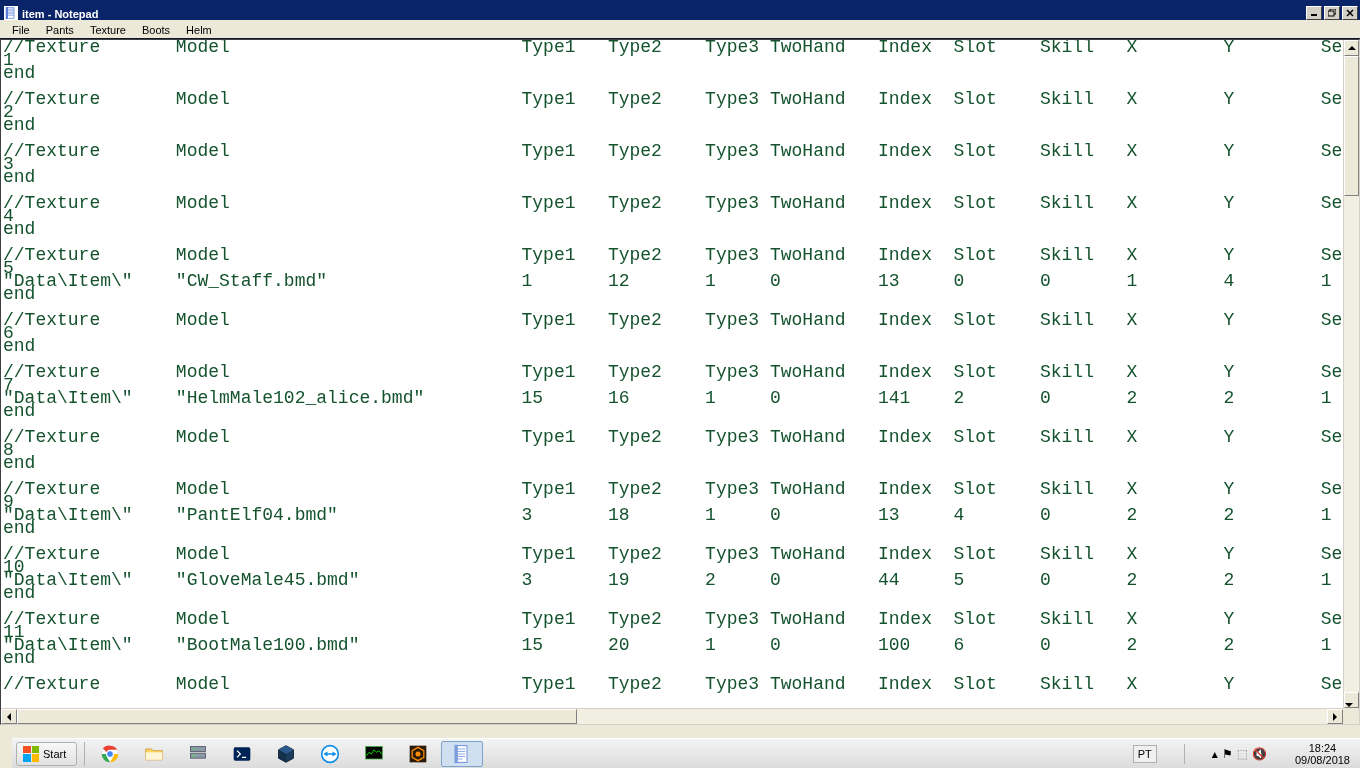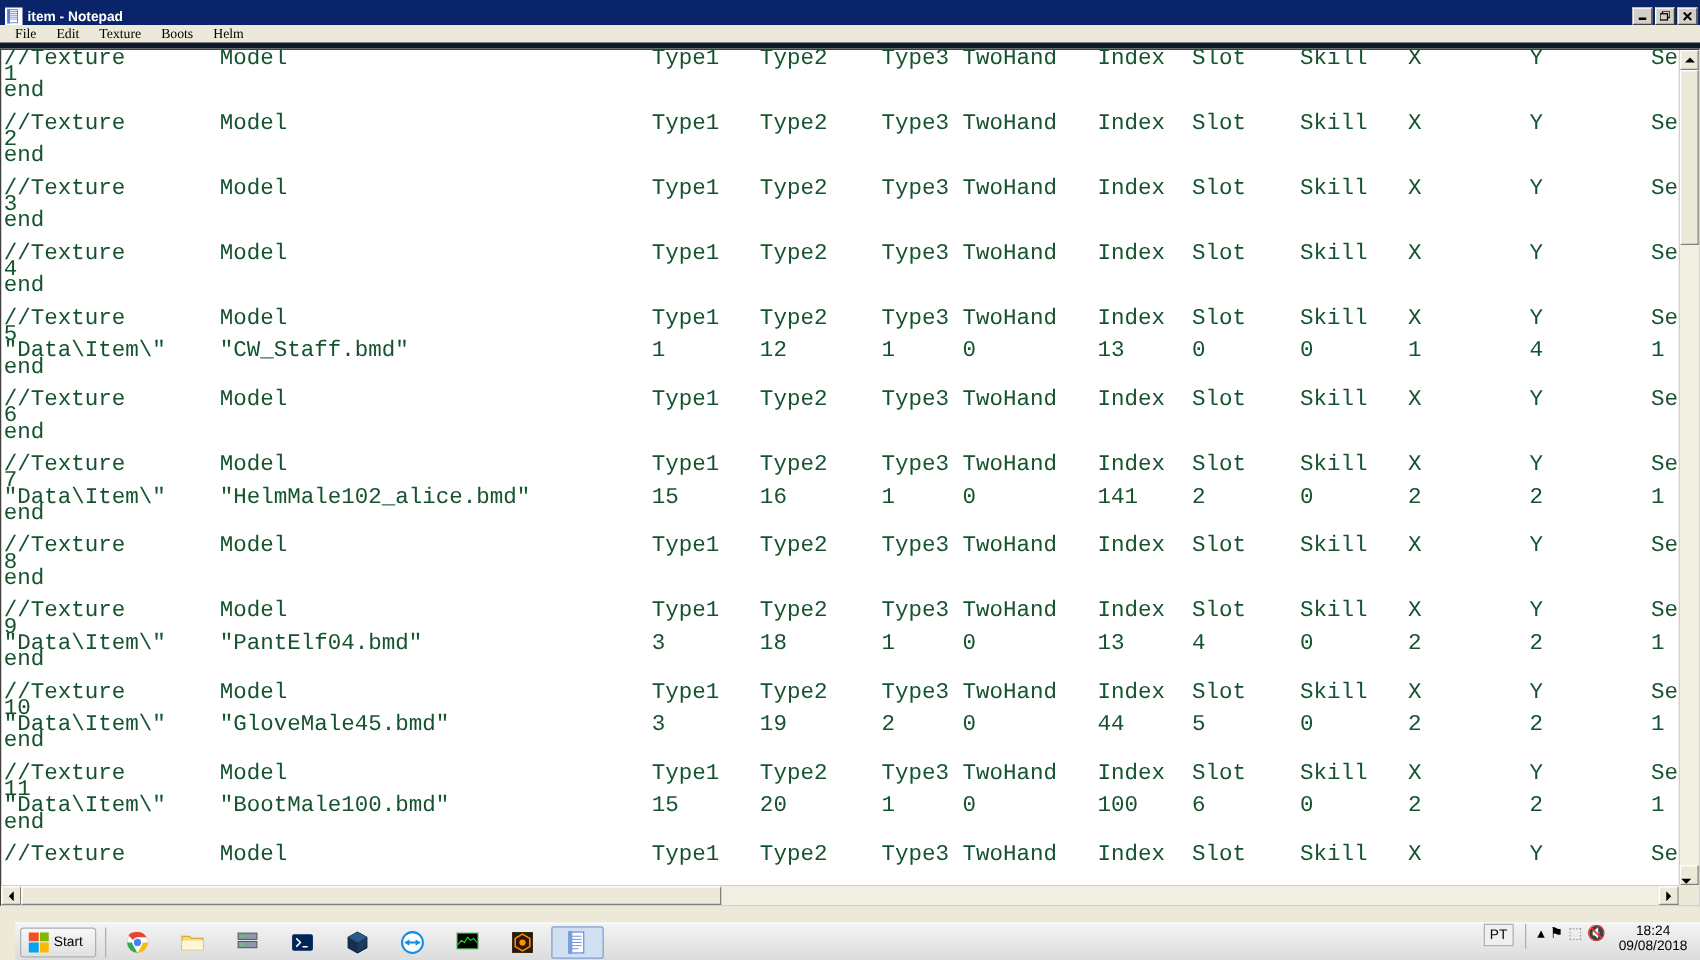--- a/index.html
+++ b/index.html
@@ -3,21 +3,21 @@
 <meta charset="utf-8">
 <style>
 * { margin: 0; padding: 0; box-sizing: border-box; }
 html, body { width: 1360px; height: 768px; overflow: hidden; font-family: "Tahoma", sans-serif; font-size: 11px; background: #ece9d8; }
 .titlebar { height: 20px; background: linear-gradient(to bottom, #0a246a, #0a246a); color: #fff; display: flex; align-items: flex-end; padding: 0 2px; }
 .titlebar .icon { width: 14px; height: 14px; background: #fff; margin: 0 4px 0 2px; display: inline-flex; align-items: center; justify-content: center; }
 .titlebar .icon svg { width: 12px; height: 12px; }
 .titlebar .title { flex: 1; font-weight: bold; font-size: 11px; }
 .titlebar .winbtns { display: flex; gap: 2px; }
 .titlebar .winbtn { width: 16px; height: 14px; background: #d4d0c8; border: 1px solid #fff; border-right-color: #404040; border-bottom-color: #404040; display: flex; align-items: center; justify-content: center; font-size: 9px; color: #000; cursor: pointer; }
-.menubar { height: 19px; background: #ece9d8; display: flex; align-items: center; padding: 0 4px; border-bottom: 5px solid #0f172a; font-family: Liberation Serif, serif; }
+.menubar { height: 19px; background: #ece9d8; display: flex; align-items: flex-end; padding: 0 4px; border-bottom: 1px solid #0f172a; }
 .menubar .menuitem { padding: 2px 8px; cursor: pointer; font-size: 11px; }
 .editor-wrap { position: relative; height: 686px; background: #fff; border: 1px solid #808080; border-top-color: #404040; border-left-color: #404040; border-right-color: #d4d0c8; border-bottom-color: #d4d0c8; margin: 0; }
 .editor-inner { position: absolute; top: 0; left: 0; right: 16px; bottom: 16px; overflow: hidden; }
 pre.editor { font-family: "Lucida Console", "Courier New", monospace; font-size: 18px; line-height: 13px; white-space: pre; padding: 1px 2px; color: #14532d; letter-spacing: 0; }
 .vscroll { position: absolute; top: 0; right: 0; width: 16px; bottom: 16px; background: #f0f0f0; border-left: 1px solid #d4d0c8; }
 .vscroll .sbtn { height: 16px; background: #ece9d8; border: 1px solid #fff; border-right-color: #808080; border-bottom-color: #808080; display: flex; align-items: center; justify-content: center; }
 .vscroll .track { position: absolute; top: 16px; bottom: 16px; left: 0; right: 0; background: #f1efe2; }
 .vscroll .thumb { position: absolute; left: 0; right: 0; top: 0; height: 140px; background: #ece9d8; border: 1px solid #fff; border-right-color: #808080; border-bottom-color: #808080; }
 .vscroll .down { position: absolute; bottom: 0; left: 0; right: 0; }
 .hscroll { position: absolute; left: 0; right: 16px; bottom: 0; height: 16px; background: #f0f0f0; border-top: 1px solid #d4d0c8; }
@@ -35,21 +35,21 @@
 .taskbar { height: 30px; background: linear-gradient(to bottom, #f3f3f3, #dcdcdc); border-top: 1px solid #fff; display: flex; align-items: center; position: absolute; bottom: 0; left: 12px; right: 0; }
 .start { height: 24px; padding: 0 10px 0 6px; margin: 0 4px; background: linear-gradient(to bottom, #f8f8f8, #e0e0e0); border: 1px solid #b0b0b0; border-radius: 3px; display: flex; align-items: center; gap: 4px; cursor: pointer; font-size: 11px; }
 .start .winlogo { width: 16px; height: 16px; display: grid; grid-template-columns: 1fr 1fr; grid-template-rows: 1fr 1fr; gap: 1px; }
 .start .winlogo span:nth-child(1) { background: #f25022; }
 .start .winlogo span:nth-child(2) { background: #7fba00; }
 .start .winlogo span:nth-child(3) { background: #00a4ef; }
 .start .winlogo span:nth-child(4) { background: #ffb900; }
 .tb-sep { width: 1px; height: 24px; background: #b0b0b0; margin: 0 3px; }
 .tb-icon { width: 42px; height: 26px; border: 1px solid transparent; border-radius: 2px; display: flex; align-items: center; justify-content: center; cursor: pointer; margin: 0 1px; }
 .tb-icon.active { background: #d0e0f0; border-color: #7da2ce; }
-.tray { margin-left: auto; display: flex; align-items: flex-start; height: 100%; padding: 0 6px; gap: 6px; }
+.tray { margin-left: auto; display: flex; align-items: center; height: 100%; padding: 0 6px; gap: 24px; }
 .tray .lang { padding: 2px 4px; border: 1px solid #b0b0b0; background: #f0f0f0; font-size: 11px; }
 .tray .tray-icons { display: flex; gap: 4px; align-items: center; }
 .tray .tray-icons span { font-size: 12px; }
 .tray .clock { text-align: center; font-size: 11px; line-height: 12px; padding: 0 4px; }
 svg { display: block; }
 </style>
 </head>
 <body>
 
 <div class="titlebar">
@@ -76,21 +76,21 @@
     <div class="winbtn">
         <svg width="8" height="8">
           <path d="M1 1L7 7M7 1L1 7" stroke="#000" stroke-width="1.5"></path>
         </svg>
       </div>
   </div>
 </div>
 
 <div class="menubar">
   <div class="menuitem">File</div>
-  <div class="menuitem">Edit</div>
+  <div class="menuitem">Pants</div>
   <div class="menuitem">Texture</div>
   <div class="menuitem">Boots</div>
   <div class="menuitem">Helm</div>
 </div>
 
 <div class="editor-wrap">
   <div class="editor-inner">
     <pre class="editor" id="editor">//Texture       Model                           Type1   Type2    Type3 TwoHand   Index  Slot    Skill   X        Y        Serial  Option  Drop     Name
 1
 end

